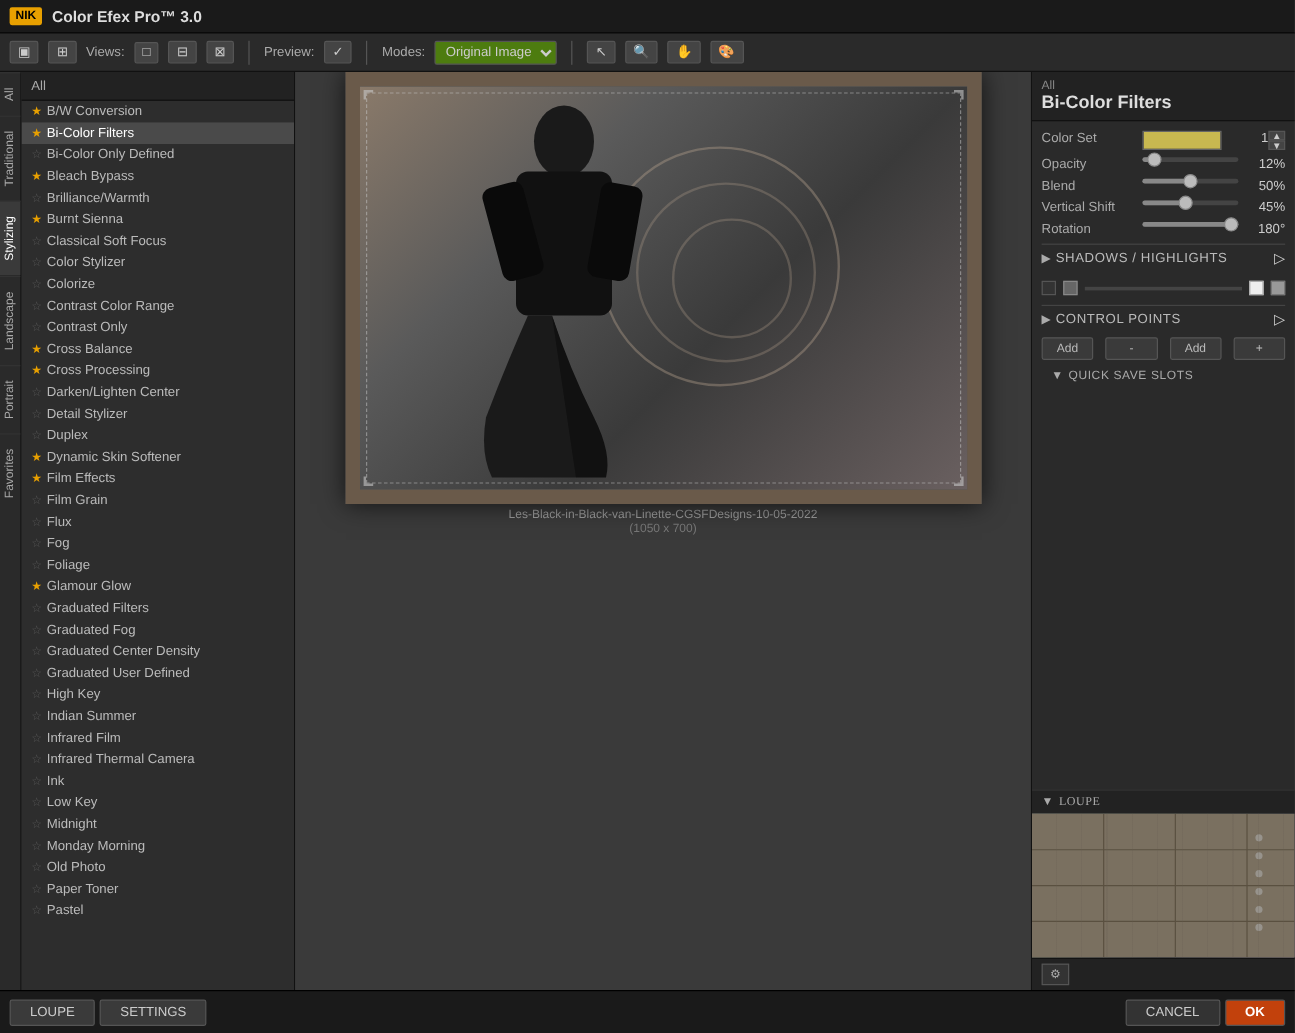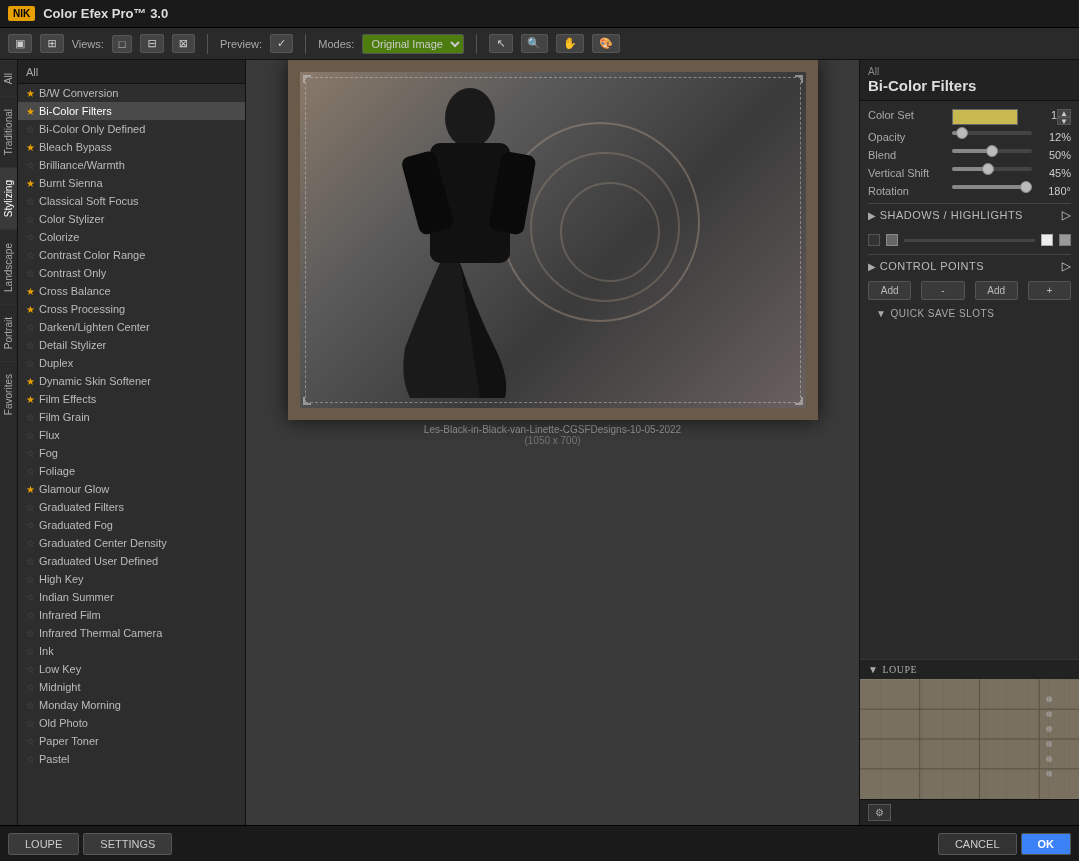--- a/index.html
+++ b/index.html
@@ -177,21 +177,21 @@
     
     .bottom-bar {
       height: 36px; background: #1a1a1a; display: flex; align-items: center; padding: 0 8px;
       border-top: 1px solid #000; justify-content: space-between; flex-shrink: 0;
     }
     .bottom-btn {
       background: #3a3a3a; border: 1px solid #555; color: #ccc; padding: 4px 16px; font-size: 11px; cursor: pointer; border-radius: 2px;
     }
     .bottom-btn-group { display: flex; gap: 4px; }
     .btn-cancel { background: #333; }
-    .btn-ok { background: #3b82f6; color: #fff; font-weight: bold; }
+    .btn-ok { background: #c2410c; color: #fff; font-weight: bold; }
 
     
     .filter-panel-scroll-wrapper { display: flex; flex: 1; overflow: hidden; }
     .filter-list-scroll { flex: 1; overflow-y: scroll; }
   </style>
 </head>
 <body>
 
 <div class="title-bar">
   <span class="title-bar-logo">NIK</span>

